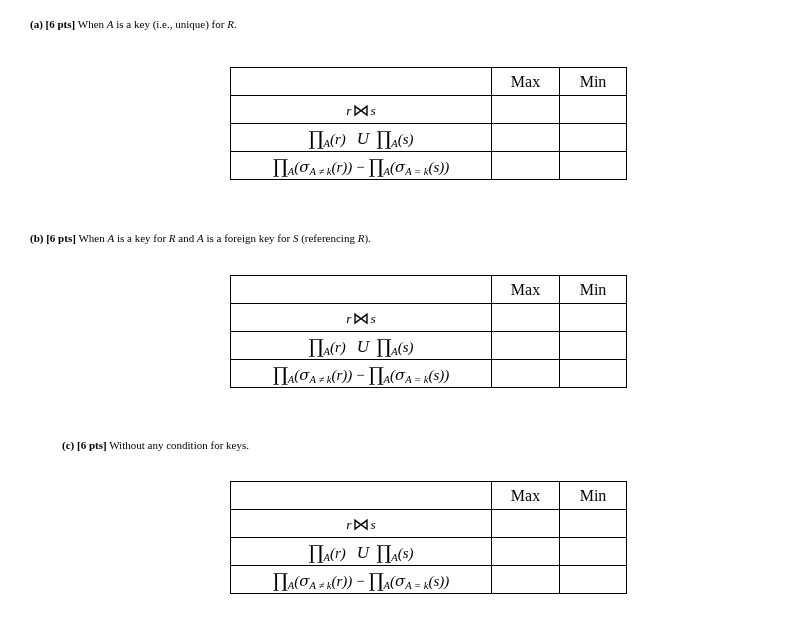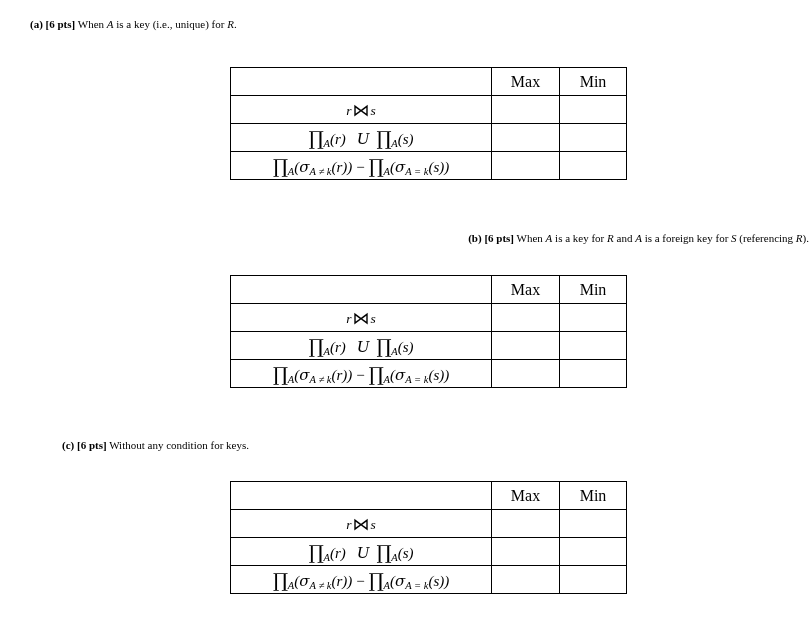--- a/index.html
+++ b/index.html
@@ -131,21 +131,21 @@
   <tr>
     <td class="c-expr row-diff">
       <span class="fml"><span class="pi">∏</span><sub>A</sub><span class="rel">(</span><span class="sig">σ</span><sub>A ≠ k</sub><span class="rel">(r))</span><span class="minus">−</span><span class="pi">∏</span><sub>A</sub><span class="rel">(</span><span class="sig">σ</span><sub>A = k</sub><span class="rel">(s))</span></span>
     </td>
     <td class="c-max"></td>
     <td class="c-min"></td>
   </tr>
 </tbody>
   </table>
 
-<div class="section" style="top:228px;text-align:right;">
+<div class="section" style="top:228px;">
   <div class="qlabel" style="margin-left:30px;">
     <span class="bold">(b)</span>
     <span class="bold">[6 pts]</span>
     <span>When <span class="ital">A</span> is a key for <span class="ital">R</span> and <span class="ital">A</span> is a foreign key for <span class="ital">S</span> (referencing <span class="ital">R</span>).</span>
   </div>
 </div>
 
 <table class="ratable" style="top:275px;">
   <tbody>
       <tr>

